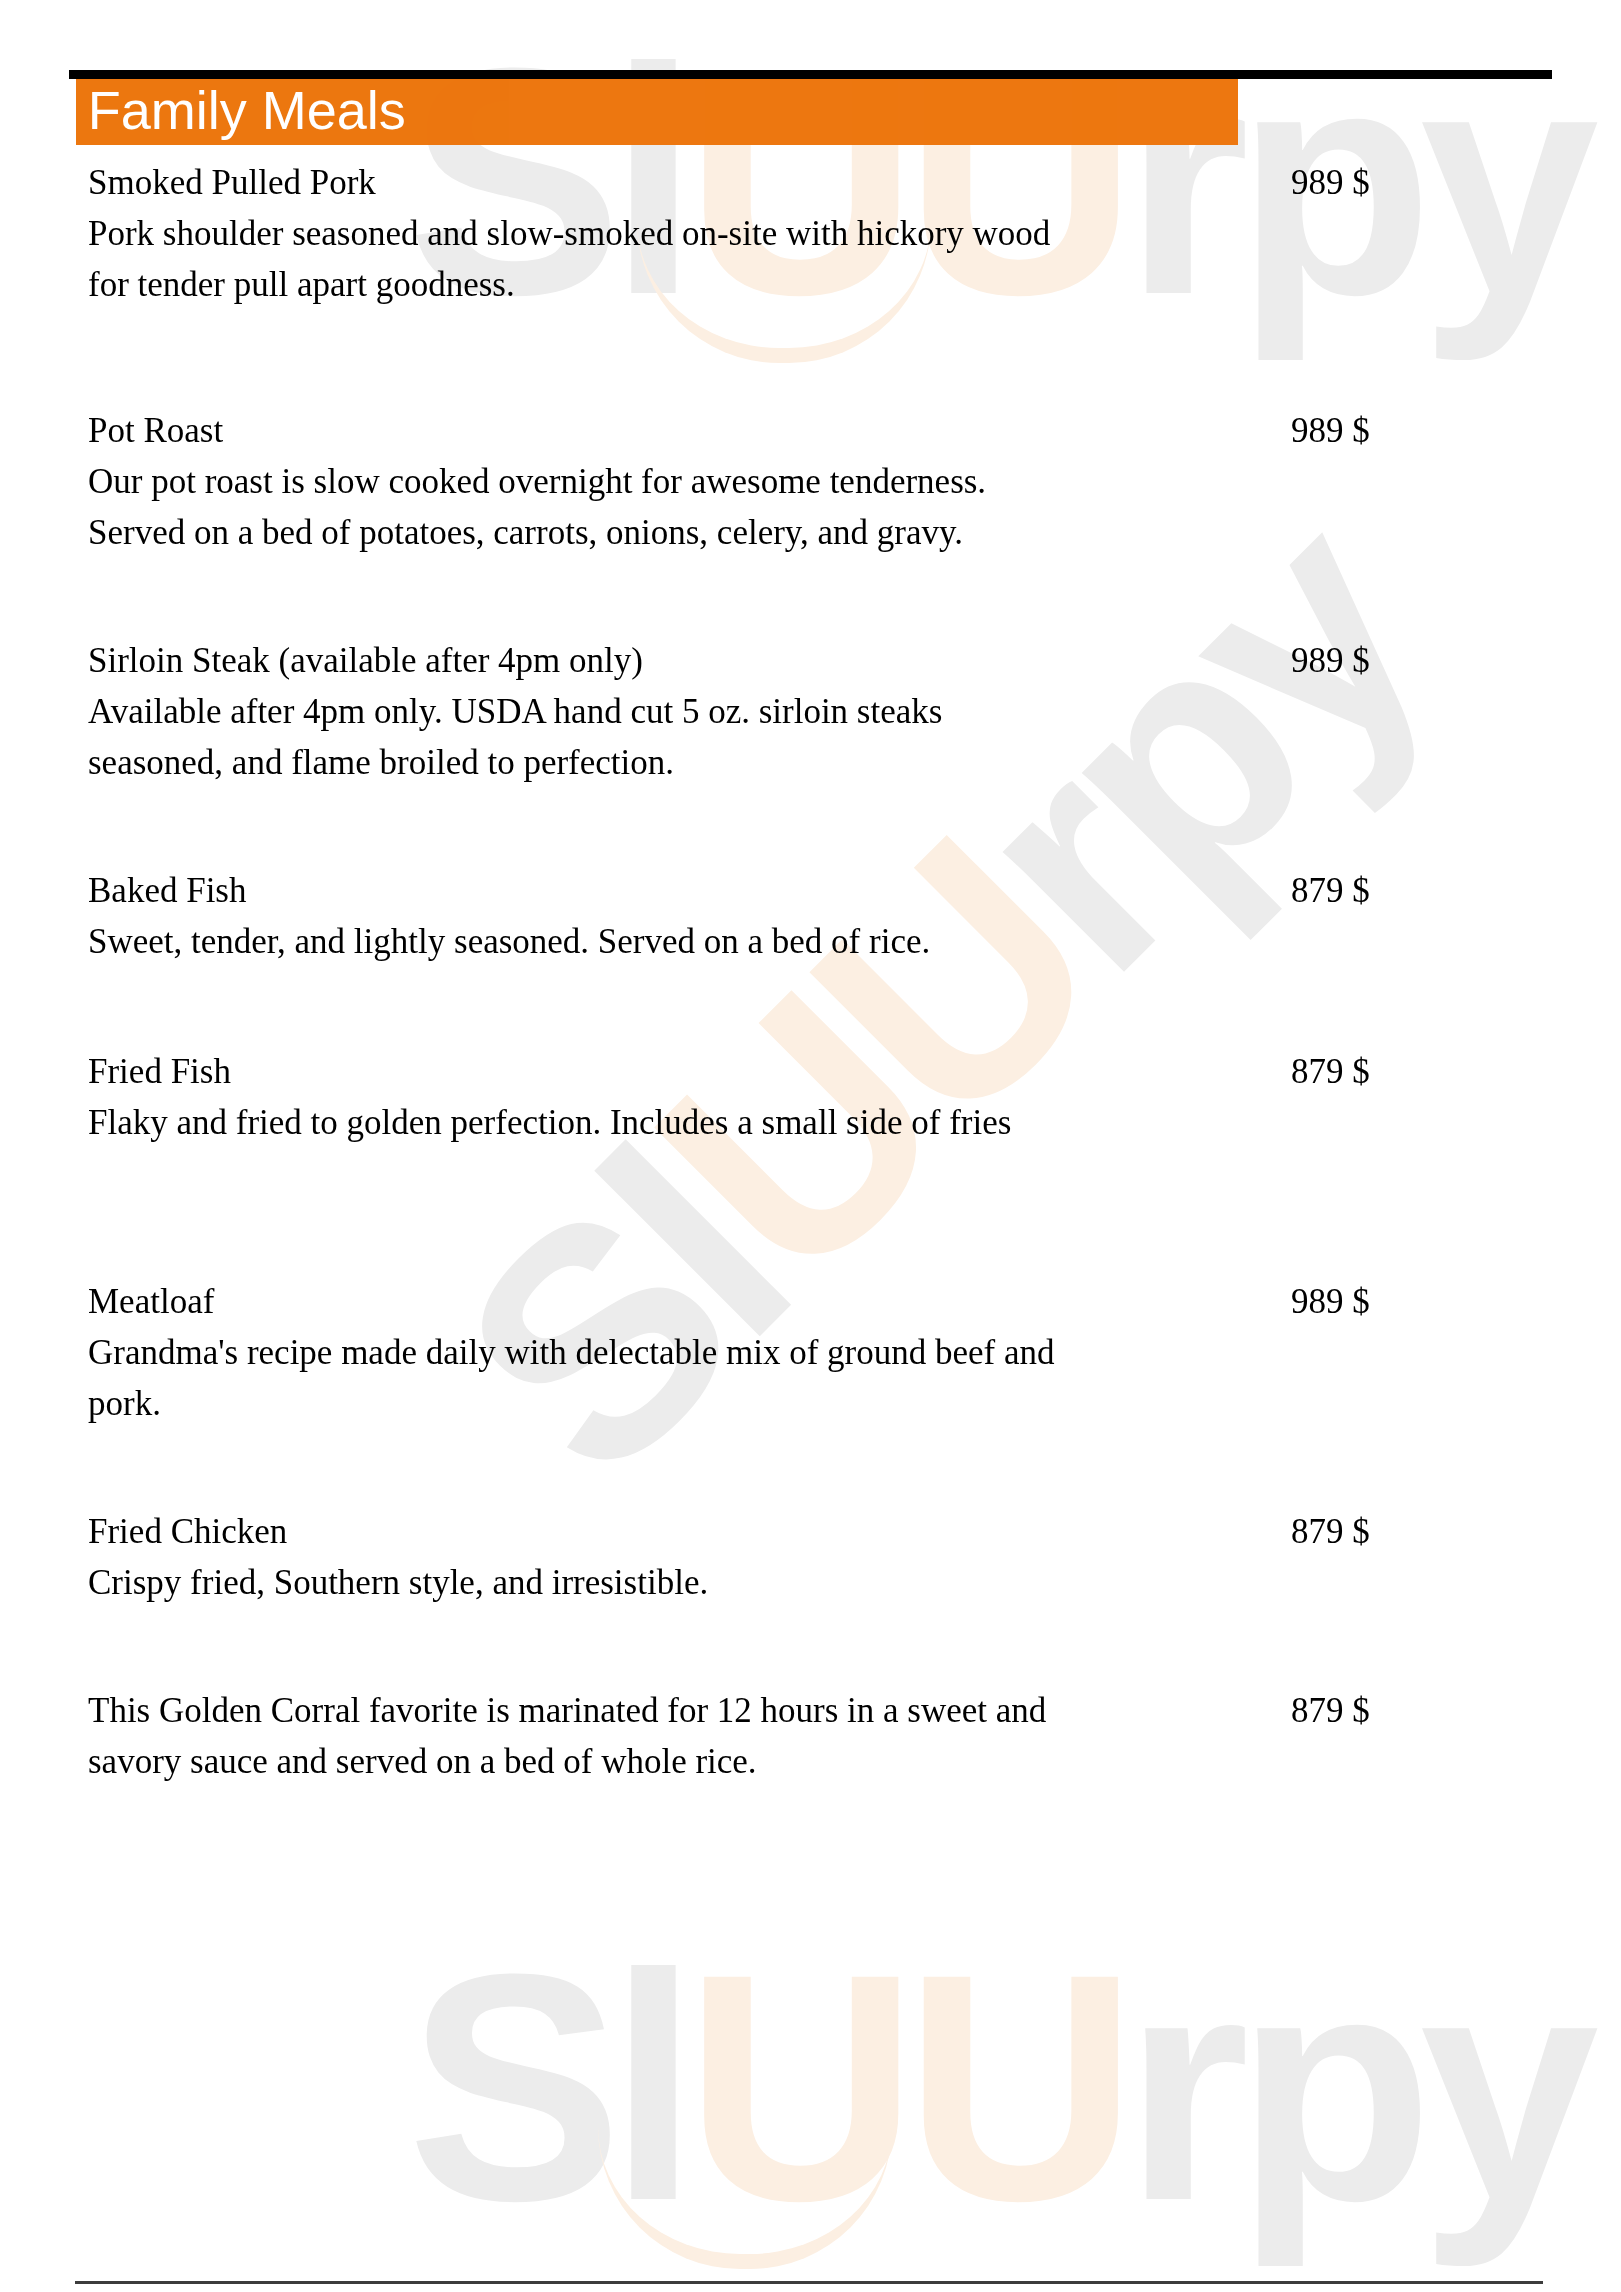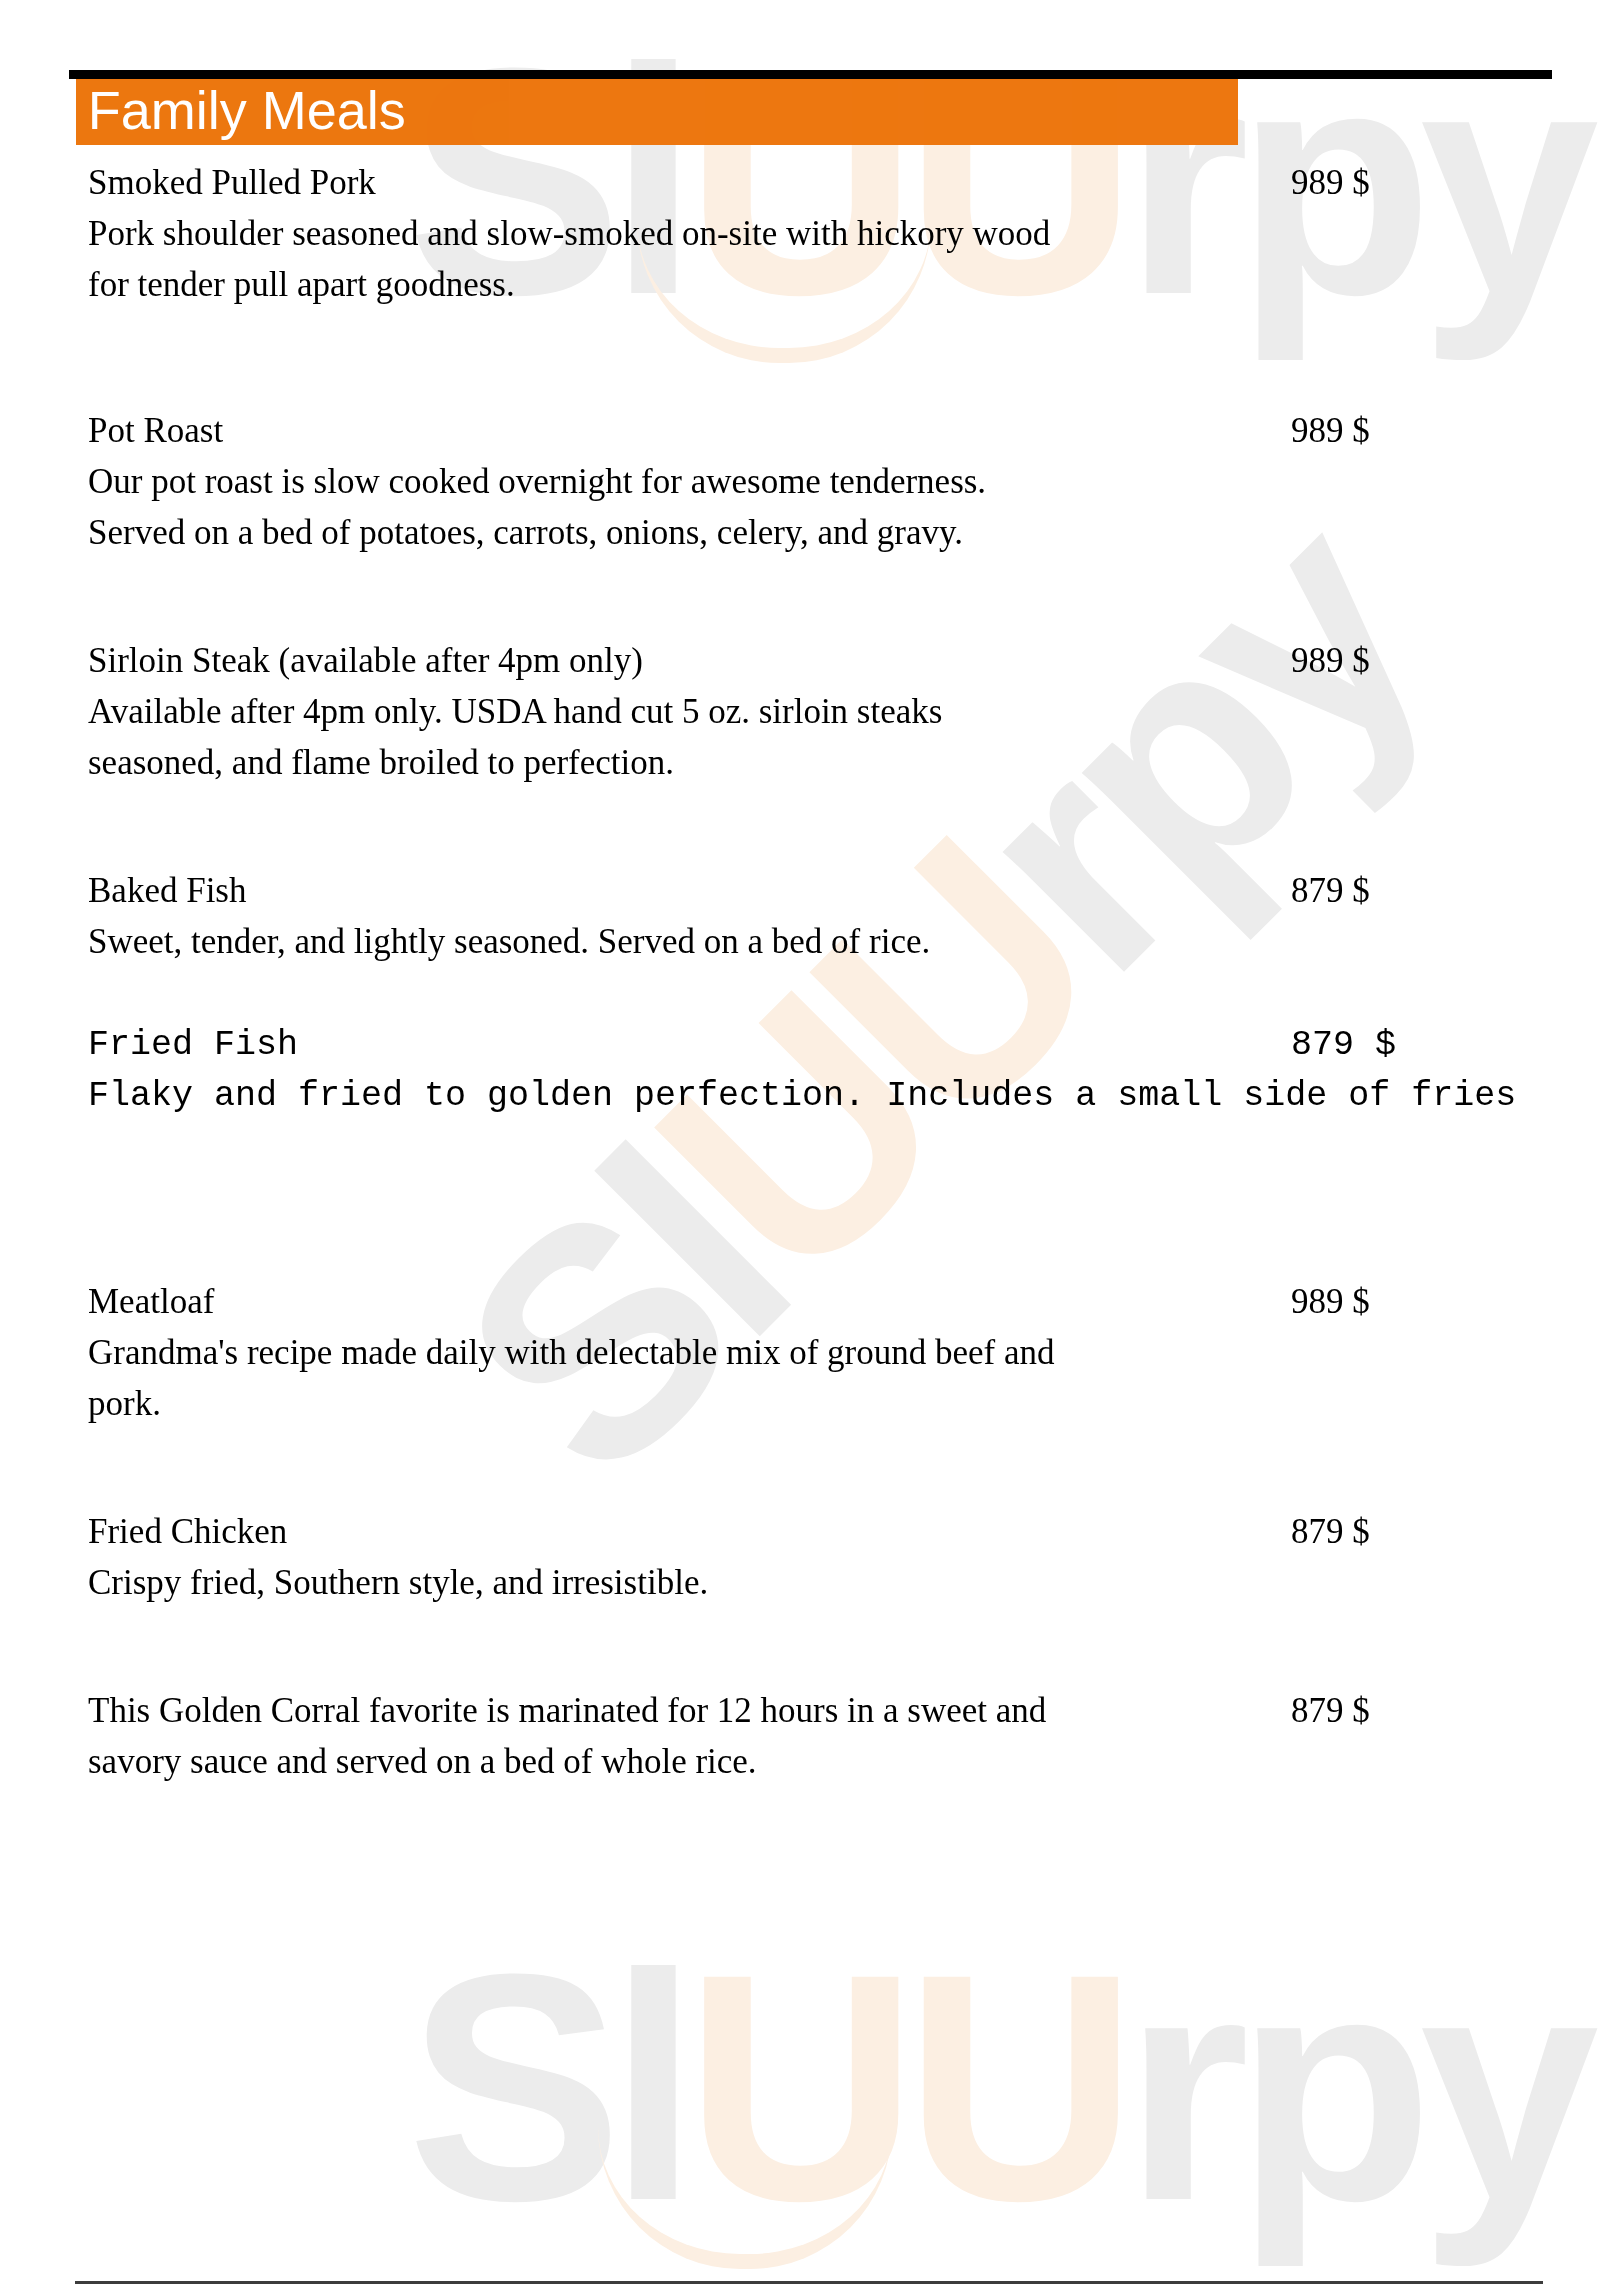--- a/index.html
+++ b/index.html
@@ -89,21 +89,21 @@
   <span class="item-desc-line">Available after 4pm only. USDA hand cut 5 oz. sirloin steaks</span>
   <span class="item-desc-line">seasoned, and flame broiled to perfection.</span>
 </div>
 
 <div class="menu-item" style="top:865px;">
   <span class="item-name">Baked Fish</span>
   <span class="item-price">879 $</span>
   <span class="item-desc-line">Sweet, tender, and lightly seasoned. Served on a bed of rice.</span>
 </div>
 
-<div class="menu-item" style="top:1020px;font-family:Liberation Mono, monospace;">
+<div class="menu-item" style="top:1046px;">
   <span class="item-name">Fried Fish</span>
   <span class="item-price">879 $</span>
   <span class="item-desc-line">Flaky and fried to golden perfection. Includes a small side of fries</span>
 </div>
 
 <div class="menu-item" style="top:1276px;">
   <span class="item-name">Meatloaf</span>
   <span class="item-price">989 $</span>
   <span class="item-desc-line">Grandma's recipe made daily with delectable mix of ground beef and</span>
   <span class="item-desc-line">pork.</span>

